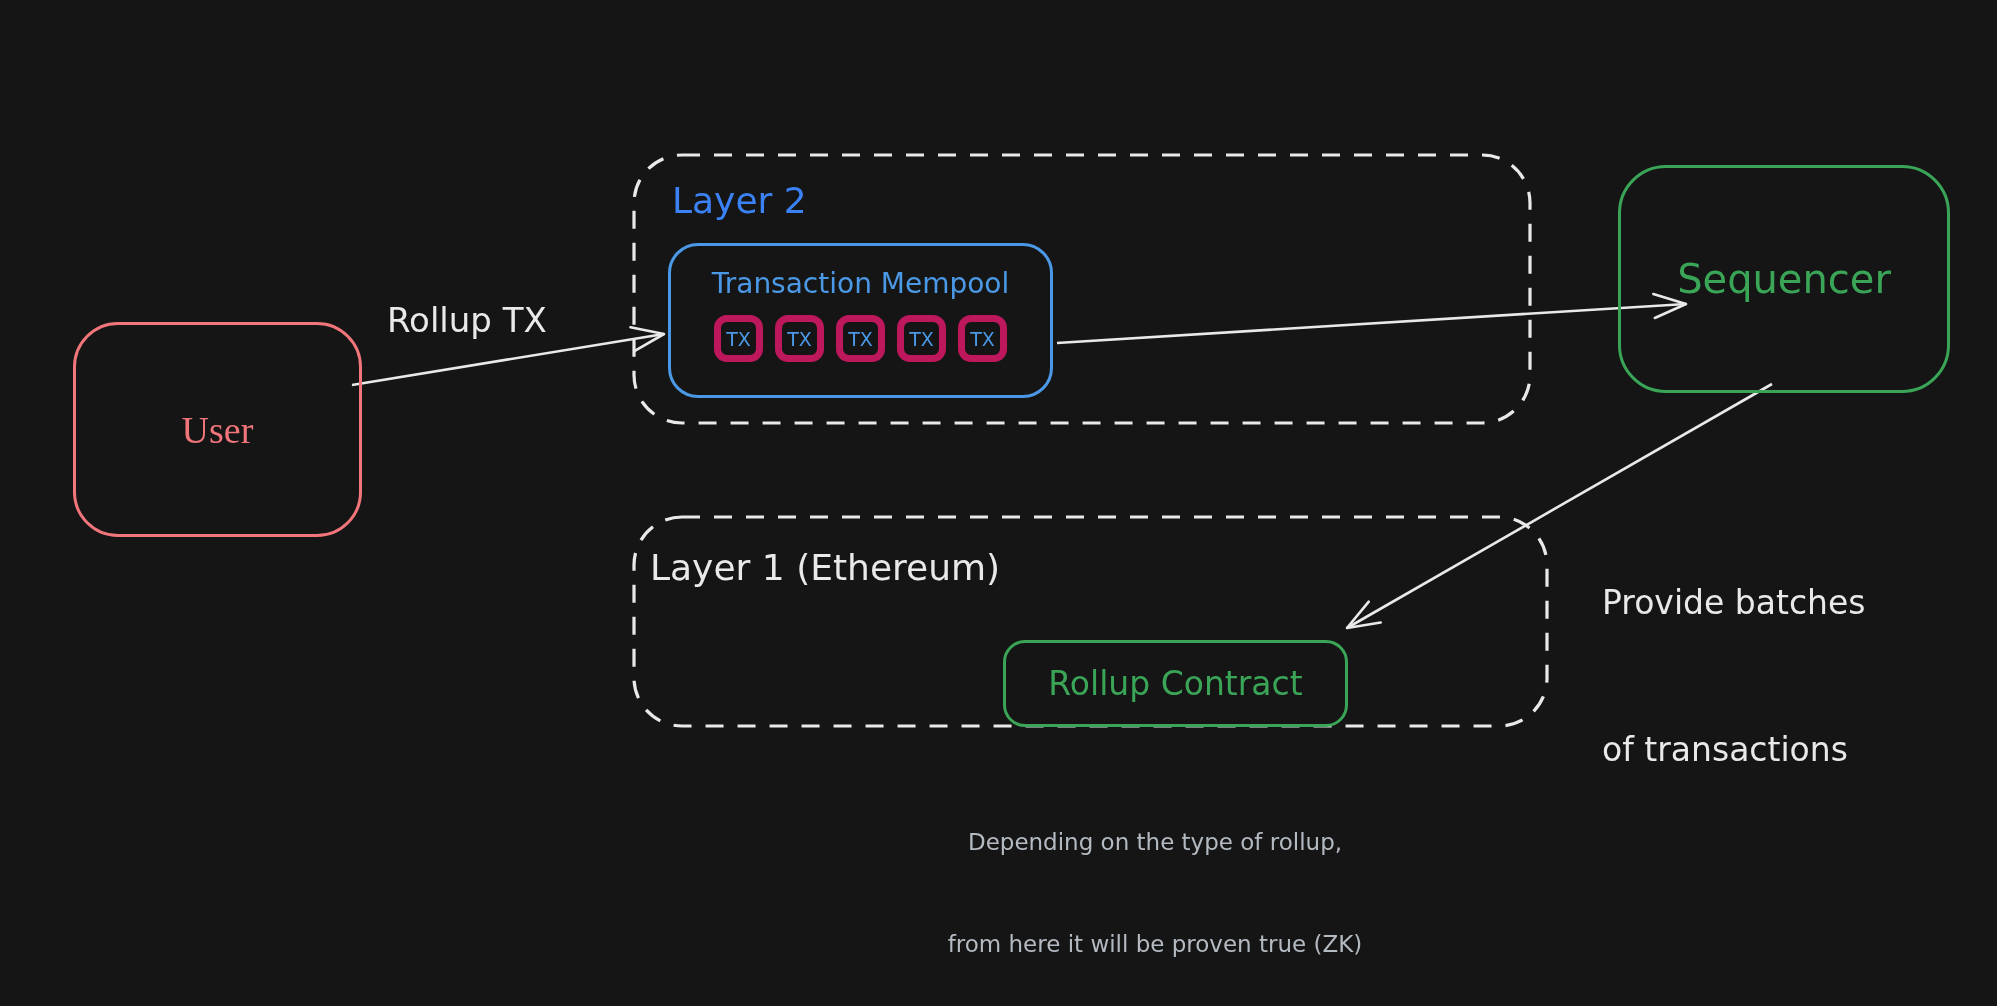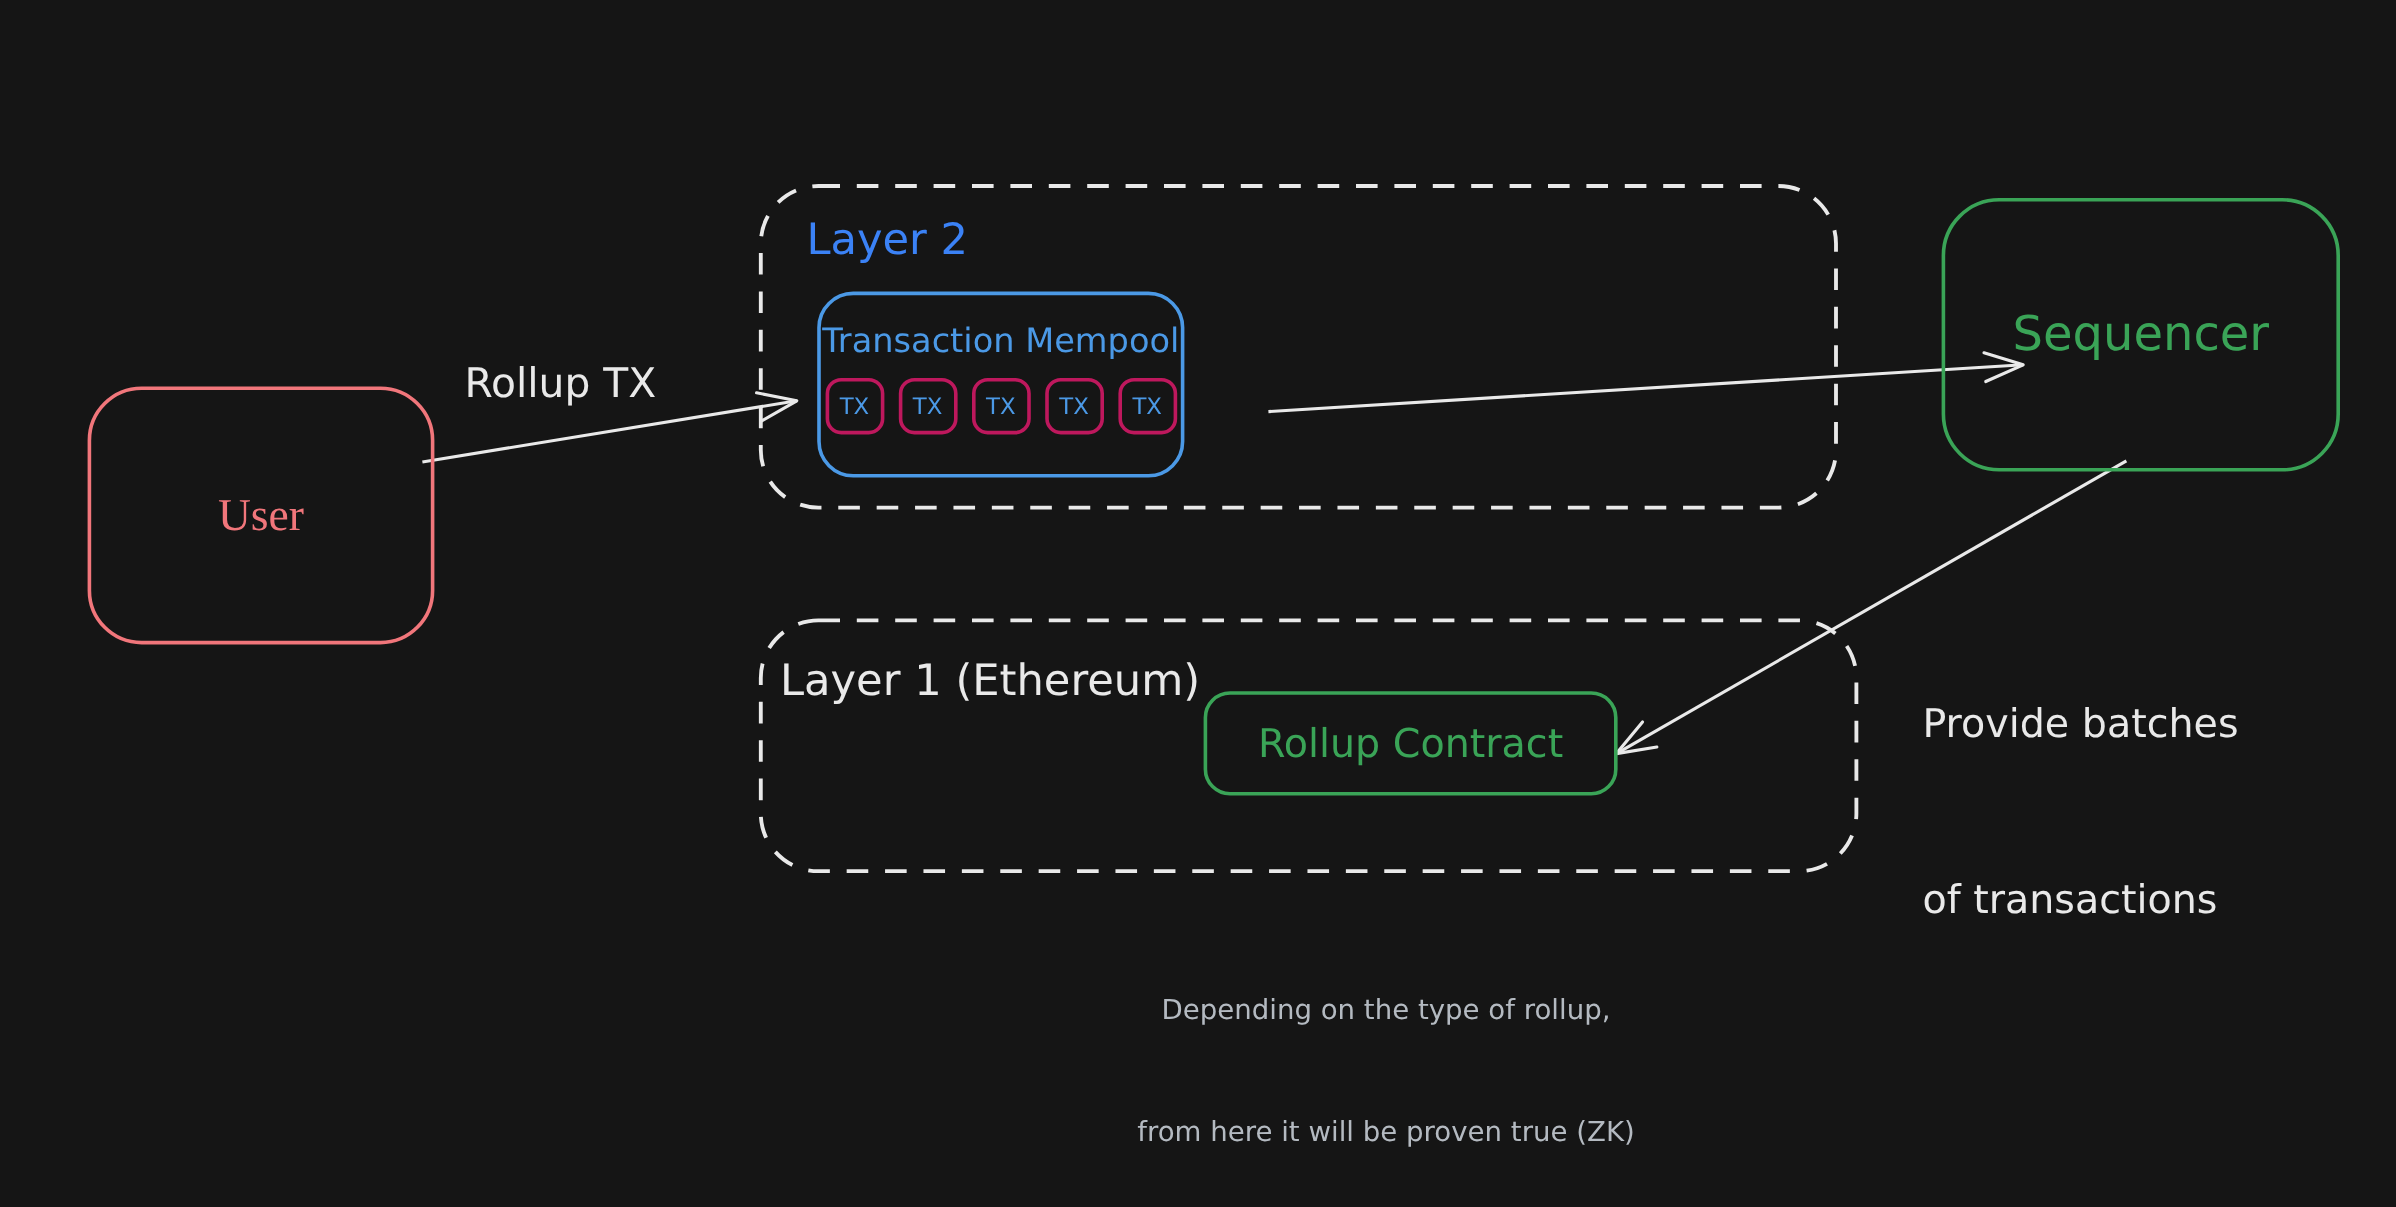--- a/index.html
+++ b/index.html
@@ -28,51 +28,50 @@
     border: 3px solid #f1767b; border-radius: 45px;
     color: #f1767b; font-size: 38px; font-family: Liberation Serif, serif;
   }
 
   
   #layer2-label { left: 672px; top: 180px; font-size: 36px; color: #3b82f6; }
   #layer1-label { left: 650px; top: 547px; font-size: 36px; color: #e9e9e9; }
 
   
   #mempool-box {
-    left: 668px; top: 243px; width: 306px; height: 155px;
+    left: 668px; top: 243px; width: 385px; height: 155px;
     border: 3px solid #4b99e6; border-radius: 30px;
     display: block;
-    margin-left: 13px;
   }
   #mempool-title {
     margin-top: 21px; text-align: center;
     color: #4b99e6; font-size: 28px;
   }
   #tx-row {
     margin-top: 15px;
     display: flex; justify-content: center; gap: 12px;
   }
   .tx-box {
     box-sizing: border-box;
     width: 49px; height: 47px;
-    border: 3px solid #be185d; border-radius: 13px;
+    border: 7px solid #be185d; border-radius: 13px;
     display: flex; align-items: center; justify-content: center;
     color: #4b99e6; font-size: 19px;
   }
 
   
   #sequencer-box {
     left: 1618px; top: 165px; width: 332px; height: 228px;
     border: 3px solid #3aa457; border-radius: 48px;
     color: #3aa457; font-size: 40px;
   }
 
   
   #rollup-box {
-    left: 1003px; top: 576px; width: 345px; height: 87px;
+    left: 1003px; top: 640px; width: 345px; height: 87px;
     border: 3px solid #3aa457; border-radius: 22px;
     color: #3aa457; font-size: 33px;
   }
 
   
   #submit-tx-label { left: 387px; top: 300px; font-size: 34px; color: #e9e9e9; }
   #provide-batches-label {
     left: 1602px; top: 480px; font-size: 33px; line-height: 49px; color: #e9e9e9;
   }
 

